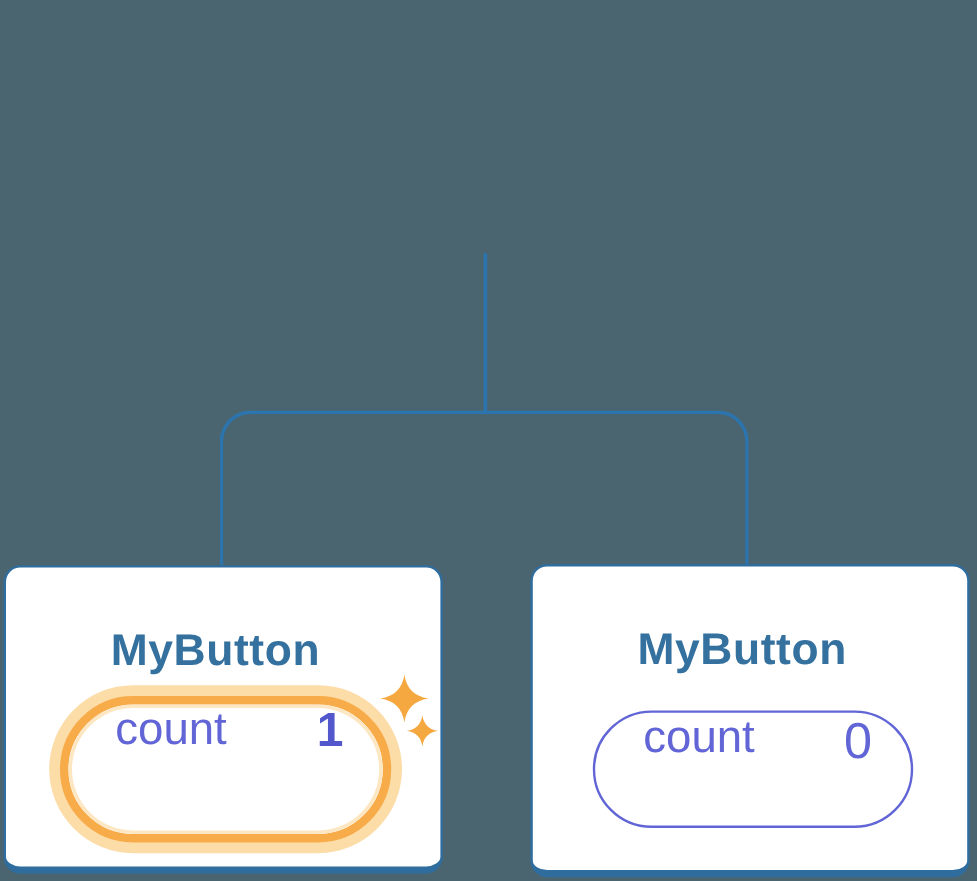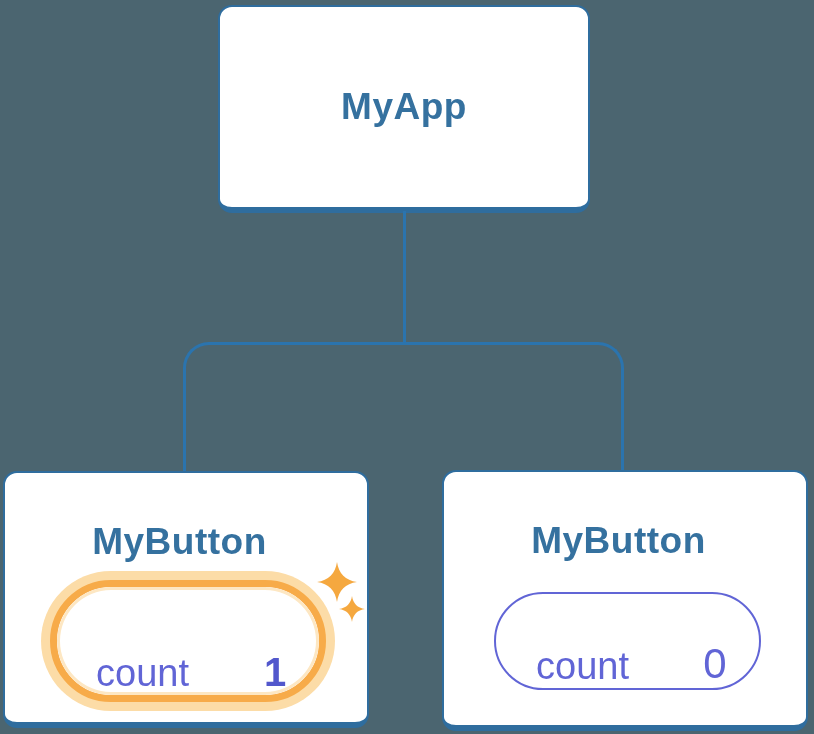--- a/index.html
+++ b/index.html
@@ -77,21 +77,21 @@
     border-bottom:none;
     border-radius:26px 26px 0 0;
   }
   
   .pill{
     position:absolute;
     box-sizing:border-box;
     border-radius:999px;
     background:var(--card-bg);
     display:flex;
-    align-items:flex-end;
+    align-items:flex-start;
     overflow:hidden;
   }
   .pill-normal{
     left:50px; top:120px;
     width:267px; height:98px;
     border:2px solid var(--state-indigo);
   }
   .pill-highlighted{
     left:45px; top:107px;
     width:276px; height:122px;
@@ -134,23 +134,20 @@
   }
   .sparkle svg{display:block;}
   .sparkle-big{ left:317px; top:562px; width:40px; height:40px;}
   .sparkle-small{ left:339px; top:596px; width:26px; height:26px;}
 </style>
 </head>
 <body>
 
 <div class="stage">
 
-  <div class="card root-card">
-    <div class="card-title">MyApp</div>
-  </div>
 
   <div class="connector-root"></div>
 
   <div class="connector-branch"></div>
 
   <div class="card child-card-left">
     <div class="card-title">MyButton</div>
     <div class="pill pill-highlighted">
       <span class="pill-inner-ring"></span>
       <span class="state-name">count</span>

